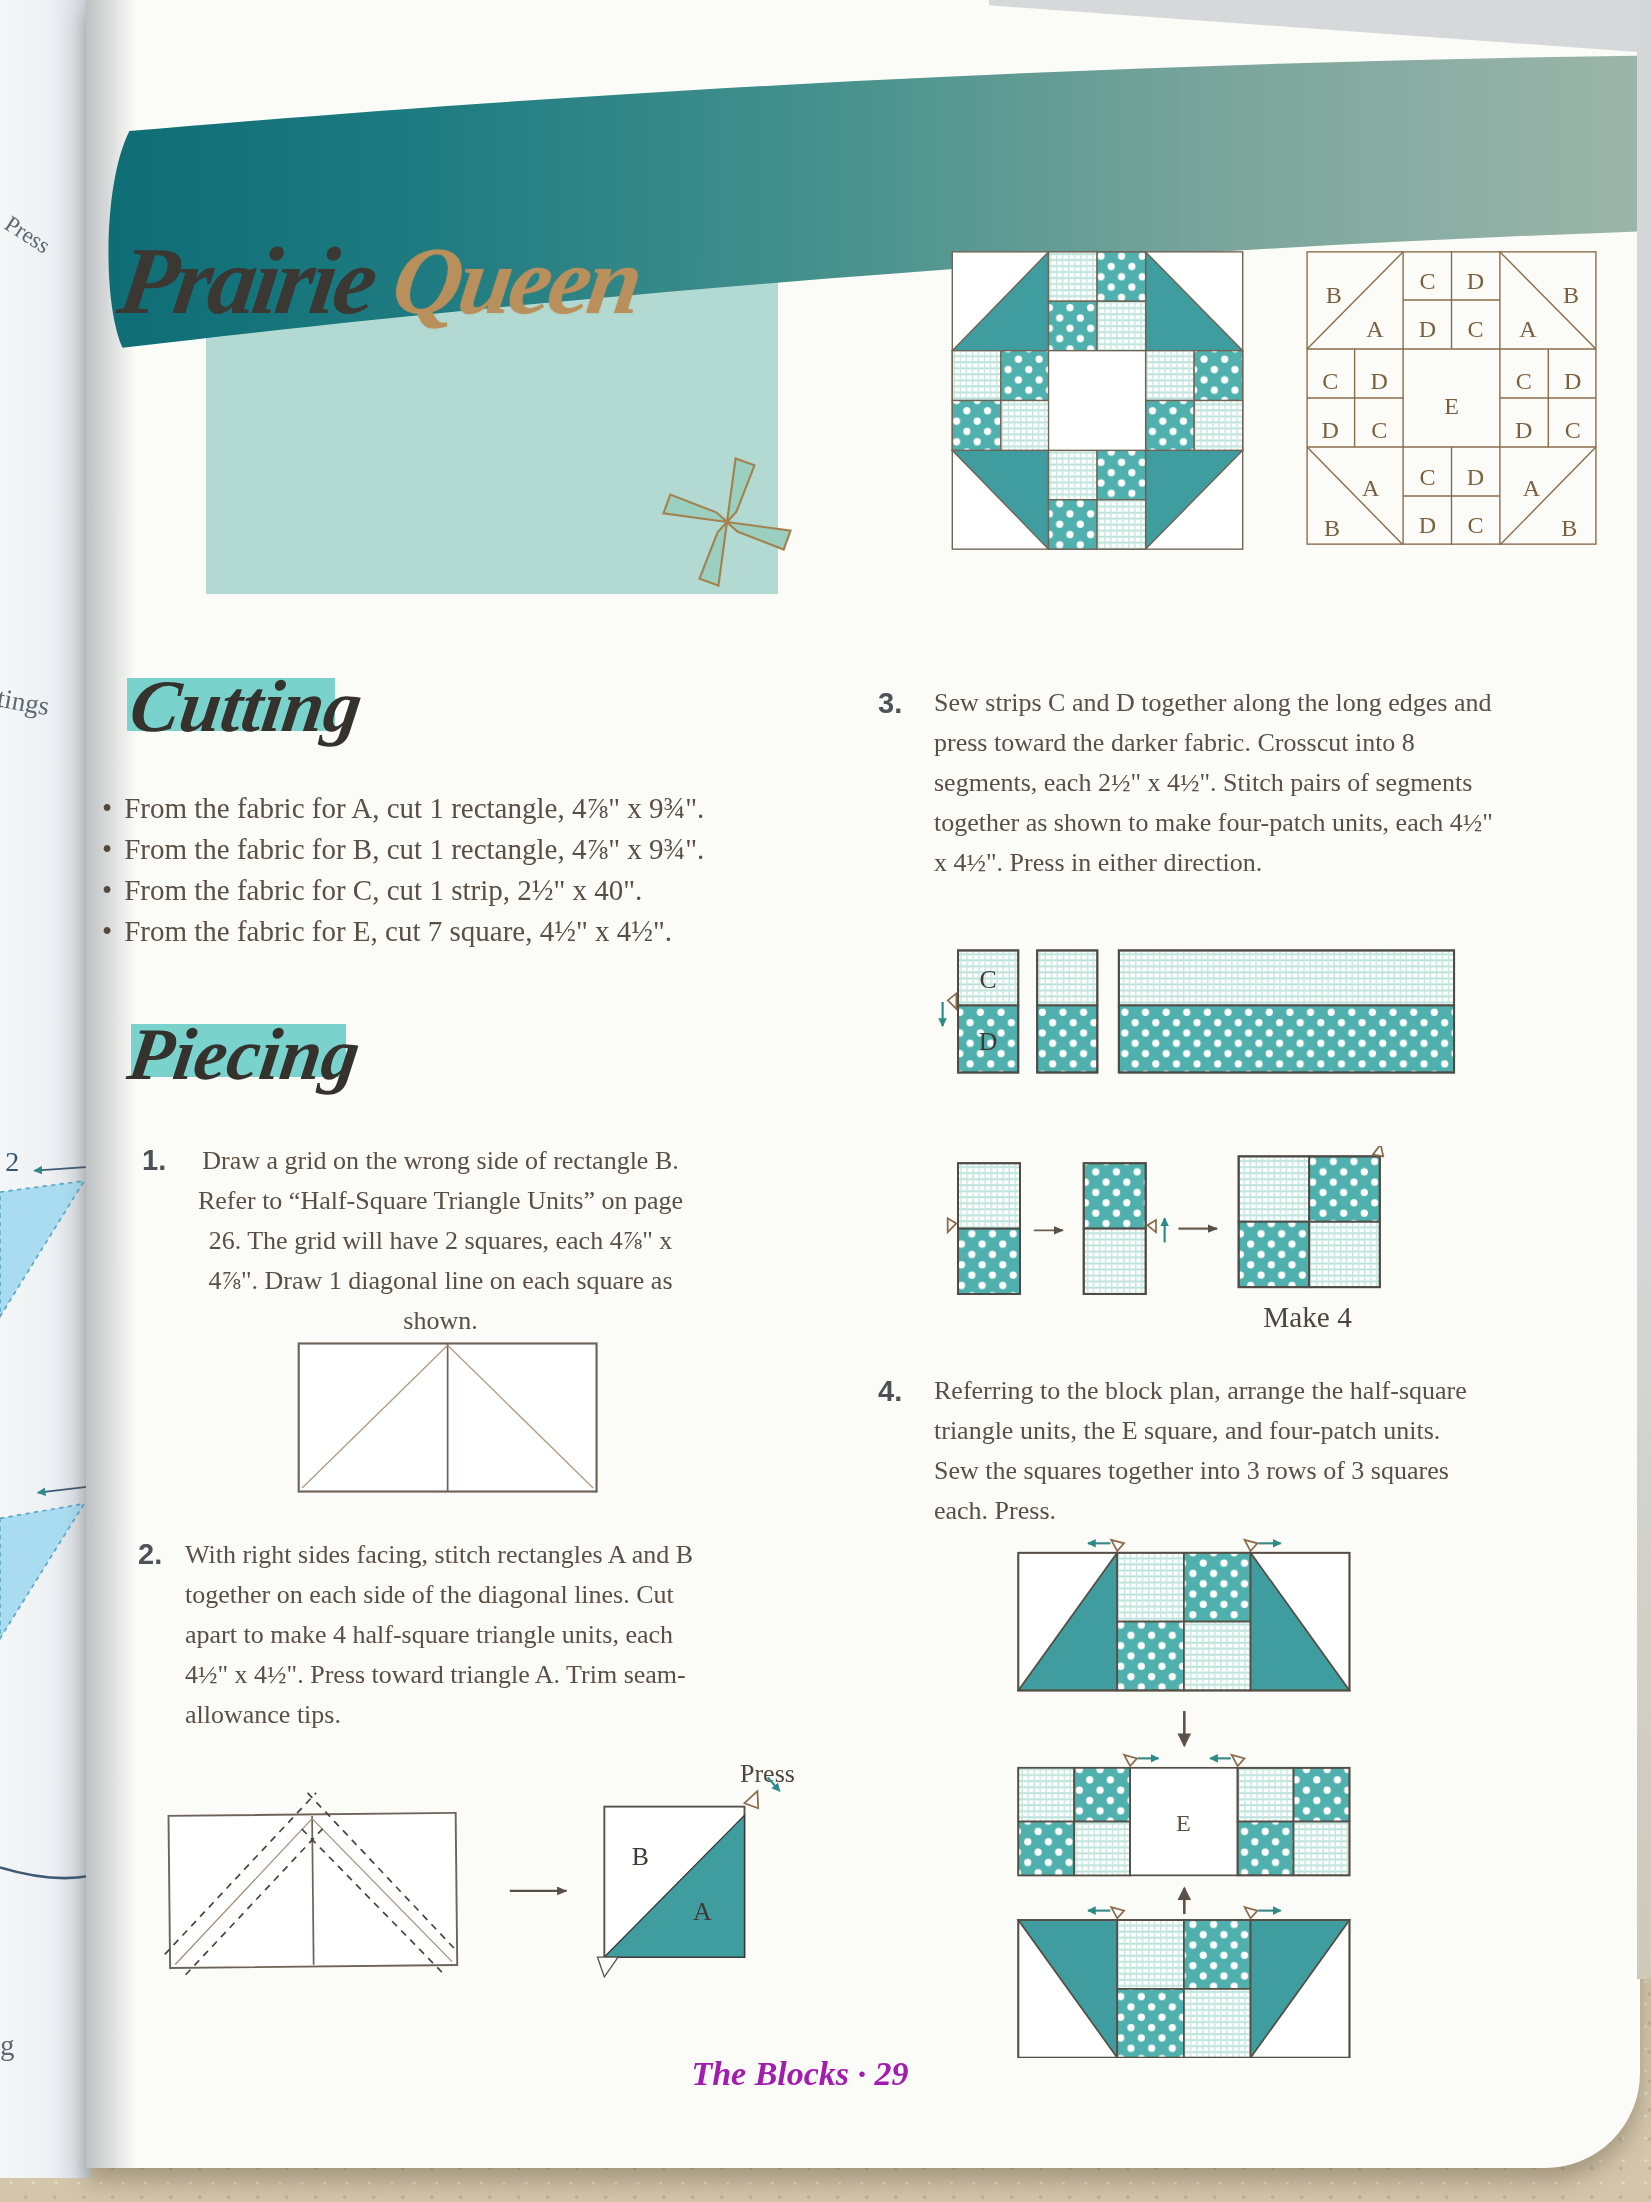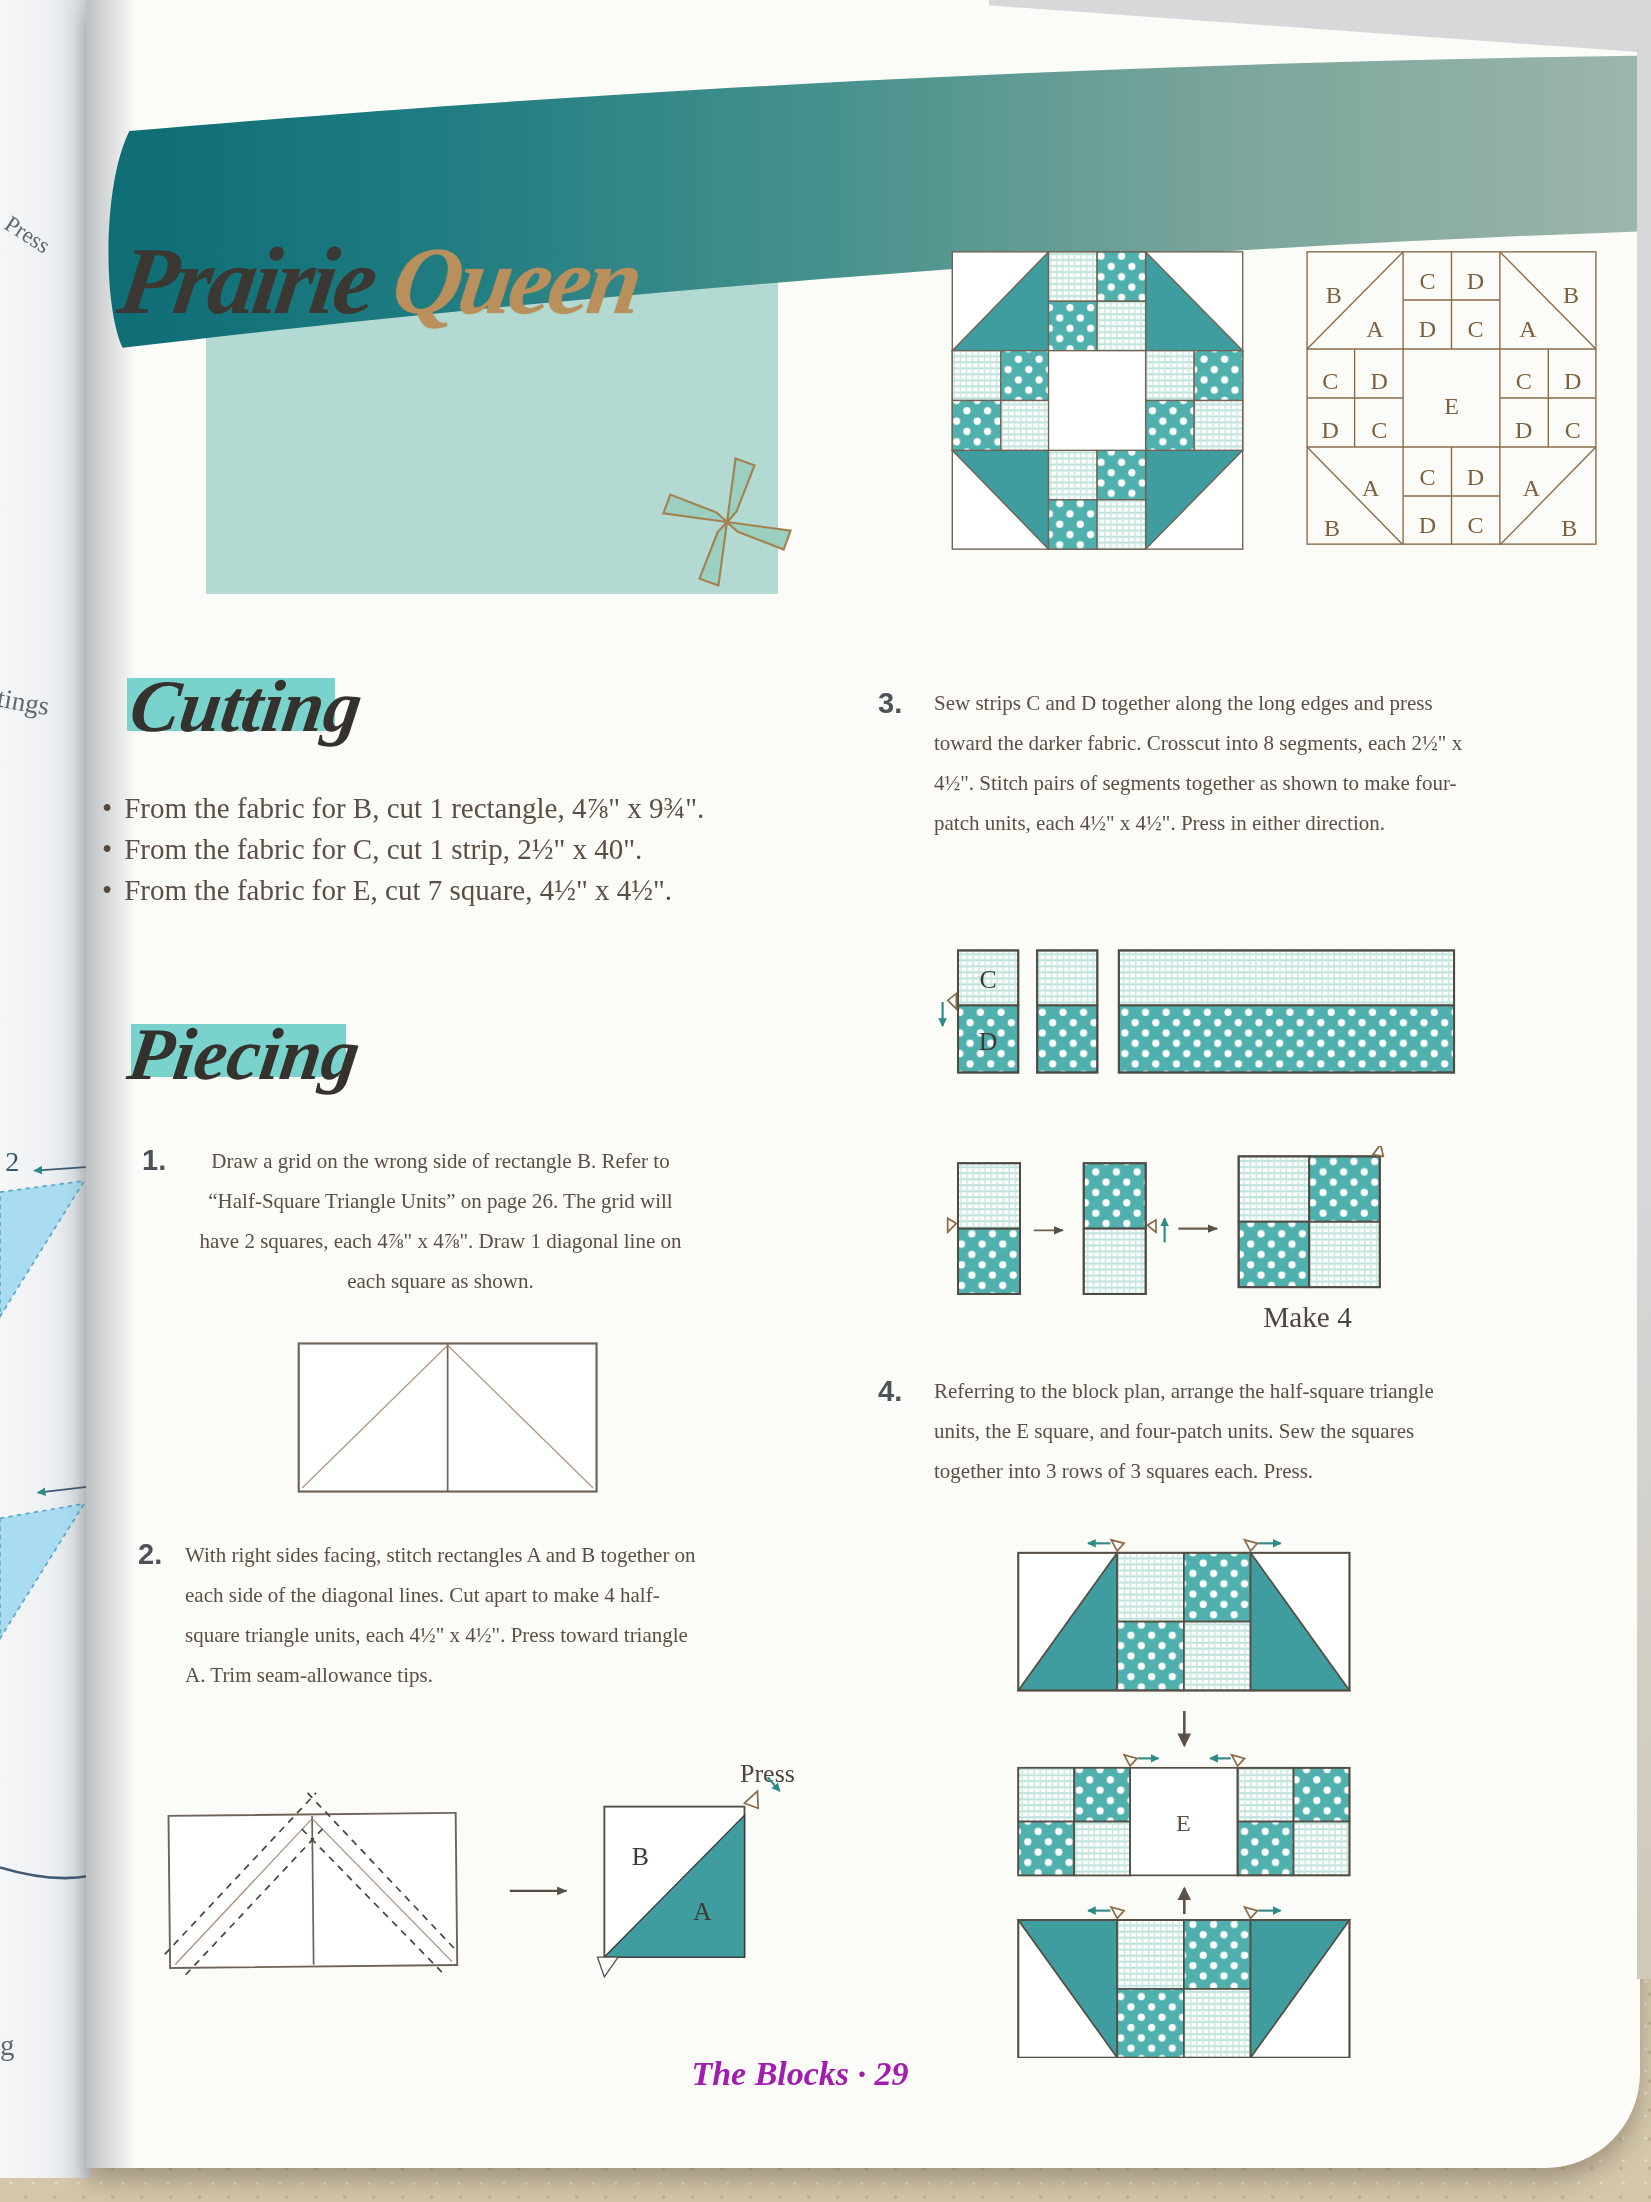--- a/index.html
+++ b/index.html
@@ -35,21 +35,21 @@
   .title .w1{color:#3b3732;}
   .title .w2{color:#b98f5c;text-shadow:0 0 1.7px rgba(185,143,92,.5);}
   
   .hl{background:#79d3cc;}
   .script-h{font-size:74px;font-style:italic;font-weight:700;color:#35312c;
     transform:skewX(-8deg);white-space:nowrap;}
   
   .bullets{left:102px;top:788px;width:688px;color:#5a4f44;font-size:29px;line-height:41px;}
   .bullet-row::before{content:"•";margin-right:12px;color:#55493d;}
   .stepnum{font-weight:700;font-size:29px;color:#4c5258;font-family:"Liberation Sans","DejaVu Sans",sans-serif;}
-  .steptext{color:#5a4f44;font-size:21px;line-height:40px;}
+  .steptext{color:#5a4f44;font-size:26px;line-height:40px;}
   .press-label{font-size:26px;color:#4e463e;}
   .footer{left:628px;top:2055px;width:344px;text-align:center;font-size:34px;
     font-style:italic;font-weight:700;color:#a21caf;}
   svg text{font-family:"Liberation Serif","DejaVu Serif",serif;}
   .plan-letter{fill:#7c5f3e;font-size:28px;}
   .diagram-letter{fill:#3e3a35;font-size:30px;}
 </style>
 </head>
 <body>
 
@@ -212,20 +212,21 @@
     <text class="plan-letter" x="141" y="328">D</text>
     <text class="plan-letter" x="197" y="328">C</text>
     <text class="plan-letter" x="262" y="285">A</text>
     <text class="plan-letter" x="306" y="332">B</text>
   </g>
 </svg>
 
 <div class="abs hl" style="left:127px;top:678px;width:208px;height:53px;"></div>
 <div class="abs script-h" style="left:131px;top:664px;">Cutting</div>
 <div class="abs bullets">
+  <div class="bullet-row">From the fabric for A, cut 1 rectangle, 4⅞" x 9¾".</div>
   <div class="bullet-row">From the fabric for B, cut 1 rectangle, 4⅞" x 9¾".</div>
   <div class="bullet-row">From the fabric for C, cut 1 strip, 2½" x 40".</div>
   <div class="bullet-row">From the fabric for E, cut 7 square, 4½" x 4½".</div>
 </div>
 
 <div class="abs hl" style="left:131px;top:1024px;width:215px;height:53px;"></div>
 <div class="abs script-h" style="left:129px;top:1012px;">Piecing</div>
 
 <span class="abs stepnum" style="left:142px;top:1144px;">1.</span>
 <div class="abs steptext" style="left:191px;top:1141px;width:499px;text-align:center;">Draw a grid on the wrong side of rectangle B. Refer to “Half-Square Triangle Units” on page 26. The grid will have 2 squares, each 4⅞" x 4⅞". Draw 1 diagonal line on each square as shown.</div>

